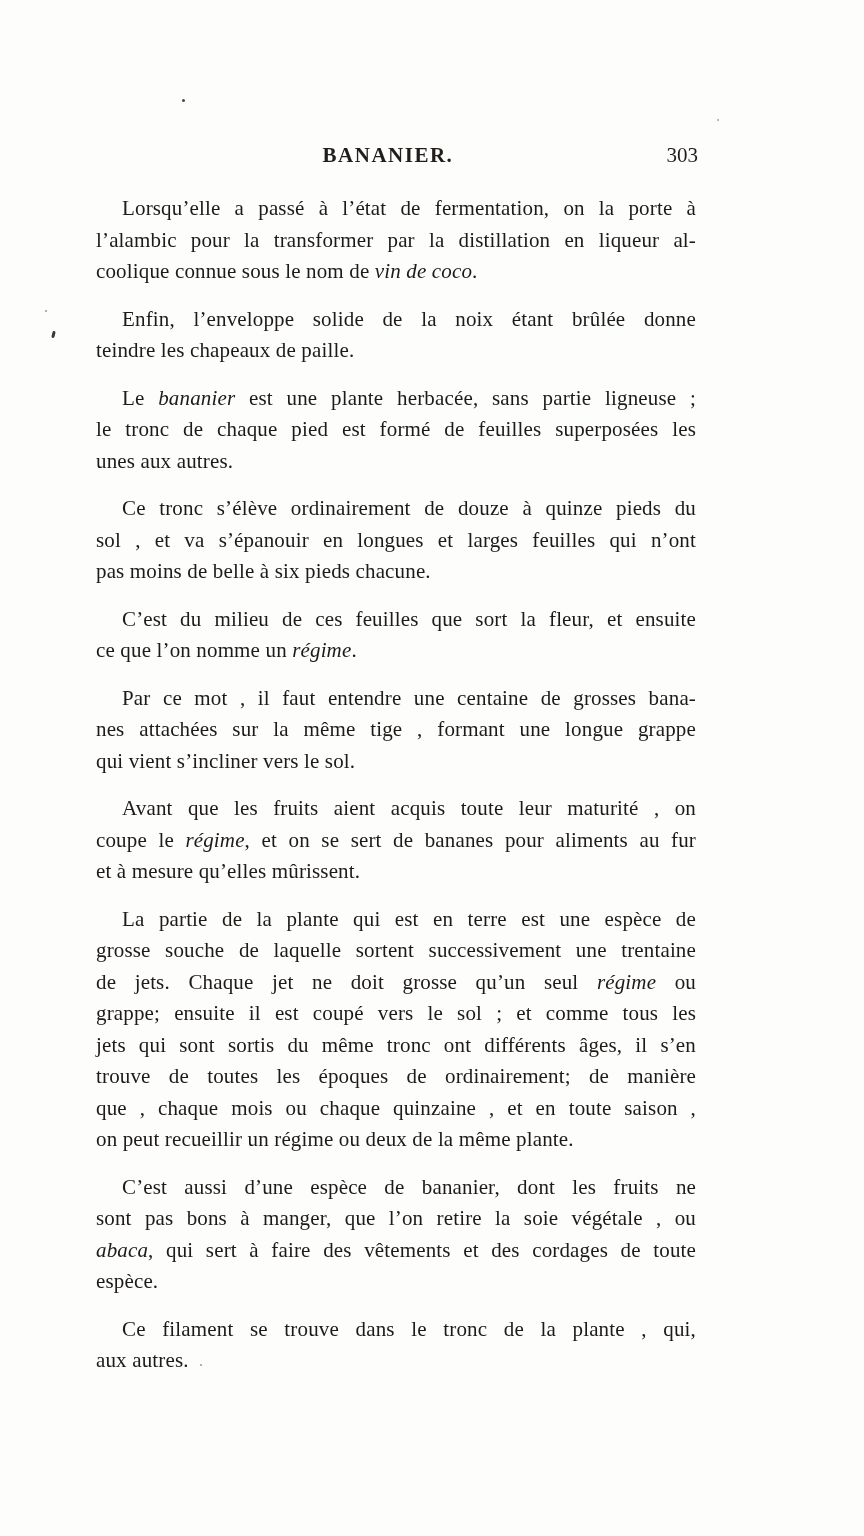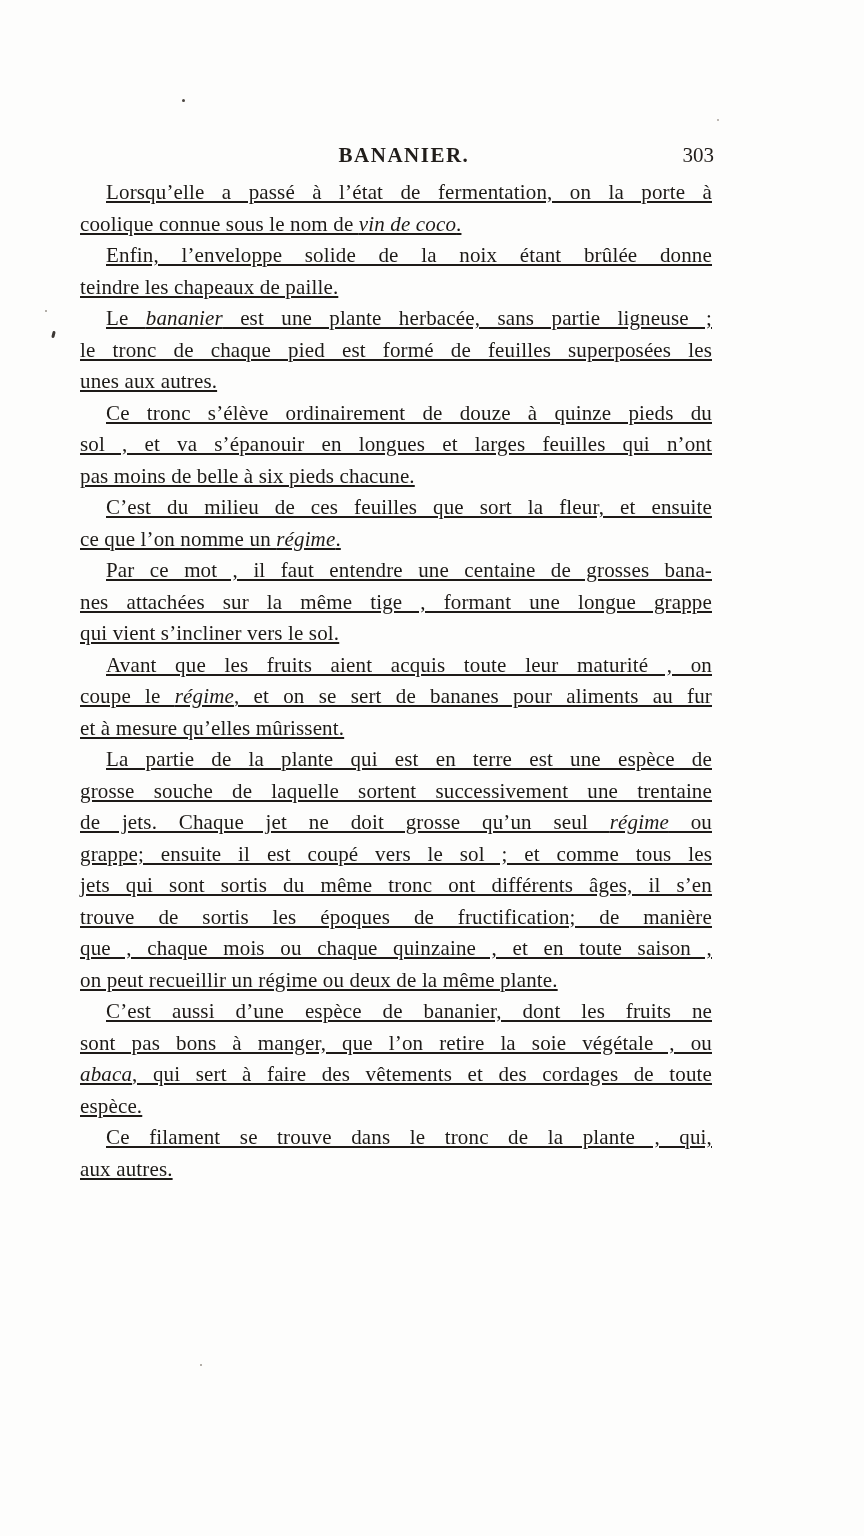--- a/index.html
+++ b/index.html
@@ -11,21 +11,21 @@
     position: relative;
     width: 864px;
     height: 1536px;
     background: #fdfdfc;
     overflow: hidden;
     font-family: "Liberation Serif", serif;
     color: #1d1a17;
   }
   .page-header {
     position: absolute;
-    left: 88px;
+    left: 72px;
     top: 143px;
     width: 632px;
     height: 26px;
   }
   .running-title {
     position: absolute;
     left: 0;
     right: 0;
     text-align: center;
     font-size: 21px;
@@ -43,22 +43,21 @@
   .page-body {
     position: absolute;
     left: 80px;
     top: 177px;
     width: 632px;
     font-size: 21px;
     line-height: 31.5px;
     letter-spacing: 0.15px;
   }
   .paragraph {
-    margin: 0;
-    text-decoration: underline;
+    margin: 16px;
   }
   .line {
     text-align: justify;
     text-align-last: justify;
     white-space: normal;
   }
   .line.first {
     text-indent: 26px;
   }
   .line.last {
@@ -84,20 +83,21 @@
 
 <div class="page">
   <div class="page-header">
     <div class="running-title">BANANIER.</div>
     <div class="folio">303</div>
   </div>
 
   <div class="page-body">
       <div class="paragraph">
         <div class="line first"><span>Lorsqu’elle a passé à l’état de fermentation, on la porte à</span></div>
+        <div class="line"><span>l’alambic pour la transformer par la distillation en liqueur al-</span></div>
         <div class="line last"><span>coolique connue sous le nom de </span><em>vin de coco</em><span>.</span></div>
       </div>
       <div class="paragraph">
         <div class="line first"><span>Enfin, l’enveloppe solide de la noix étant brûlée donne</span></div>
         <div class="line last"><span>teindre les chapeaux de paille.</span></div>
       </div>
       <div class="paragraph">
         <div class="line first"><span>Le </span><em>bananier</em><span> est une plante herbacée, sans partie ligneuse ;</span></div>
         <div class="line"><span>le tronc de chaque pied est formé de feuilles superposées les</span></div>
         <div class="line last"><span>unes aux autres.</span></div>
@@ -120,21 +120,21 @@
         <div class="line first"><span>Avant que les fruits aient acquis toute leur maturité , on</span></div>
         <div class="line"><span>coupe le </span><em>régime</em><span>, et on se sert de bananes pour aliments au fur</span></div>
         <div class="line last"><span>et à mesure qu’elles mûrissent.</span></div>
       </div>
       <div class="paragraph">
         <div class="line first"><span>La partie de la plante qui est en terre est une espèce de</span></div>
         <div class="line"><span>grosse souche de laquelle sortent successivement une trentaine</span></div>
         <div class="line"><span>de jets. Chaque jet ne doit grosse qu’un seul </span><em>régime</em><span> ou</span></div>
         <div class="line"><span>grappe; ensuite il est coupé vers le sol ; et comme tous les</span></div>
         <div class="line"><span>jets qui sont sortis du même tronc ont différents âges, il s’en</span></div>
-        <div class="line"><span>trouve de sortis les époques de fructification; de manière</span></div>
+        <div class="line"><span>trouve de toutes les époques de ordinairement; de manière</span></div>
         <div class="line"><span>que , chaque mois ou chaque quinzaine , et en toute saison ,</span></div>
         <div class="line last"><span>on peut recueillir un régime ou deux de la même plante.</span></div>
       </div>
       <div class="paragraph">
         <div class="line first"><span>C’est aussi d’une espèce de bananier, dont les fruits ne</span></div>
         <div class="line"><span>sont pas bons à manger, que l’on retire la soie végétale , ou</span></div>
         <div class="line"><em>abaca</em><span>, qui sert à faire des vêtements et des cordages de toute</span></div>
         <div class="line last"><span>espèce.</span></div>
       </div>
       <div class="paragraph">

